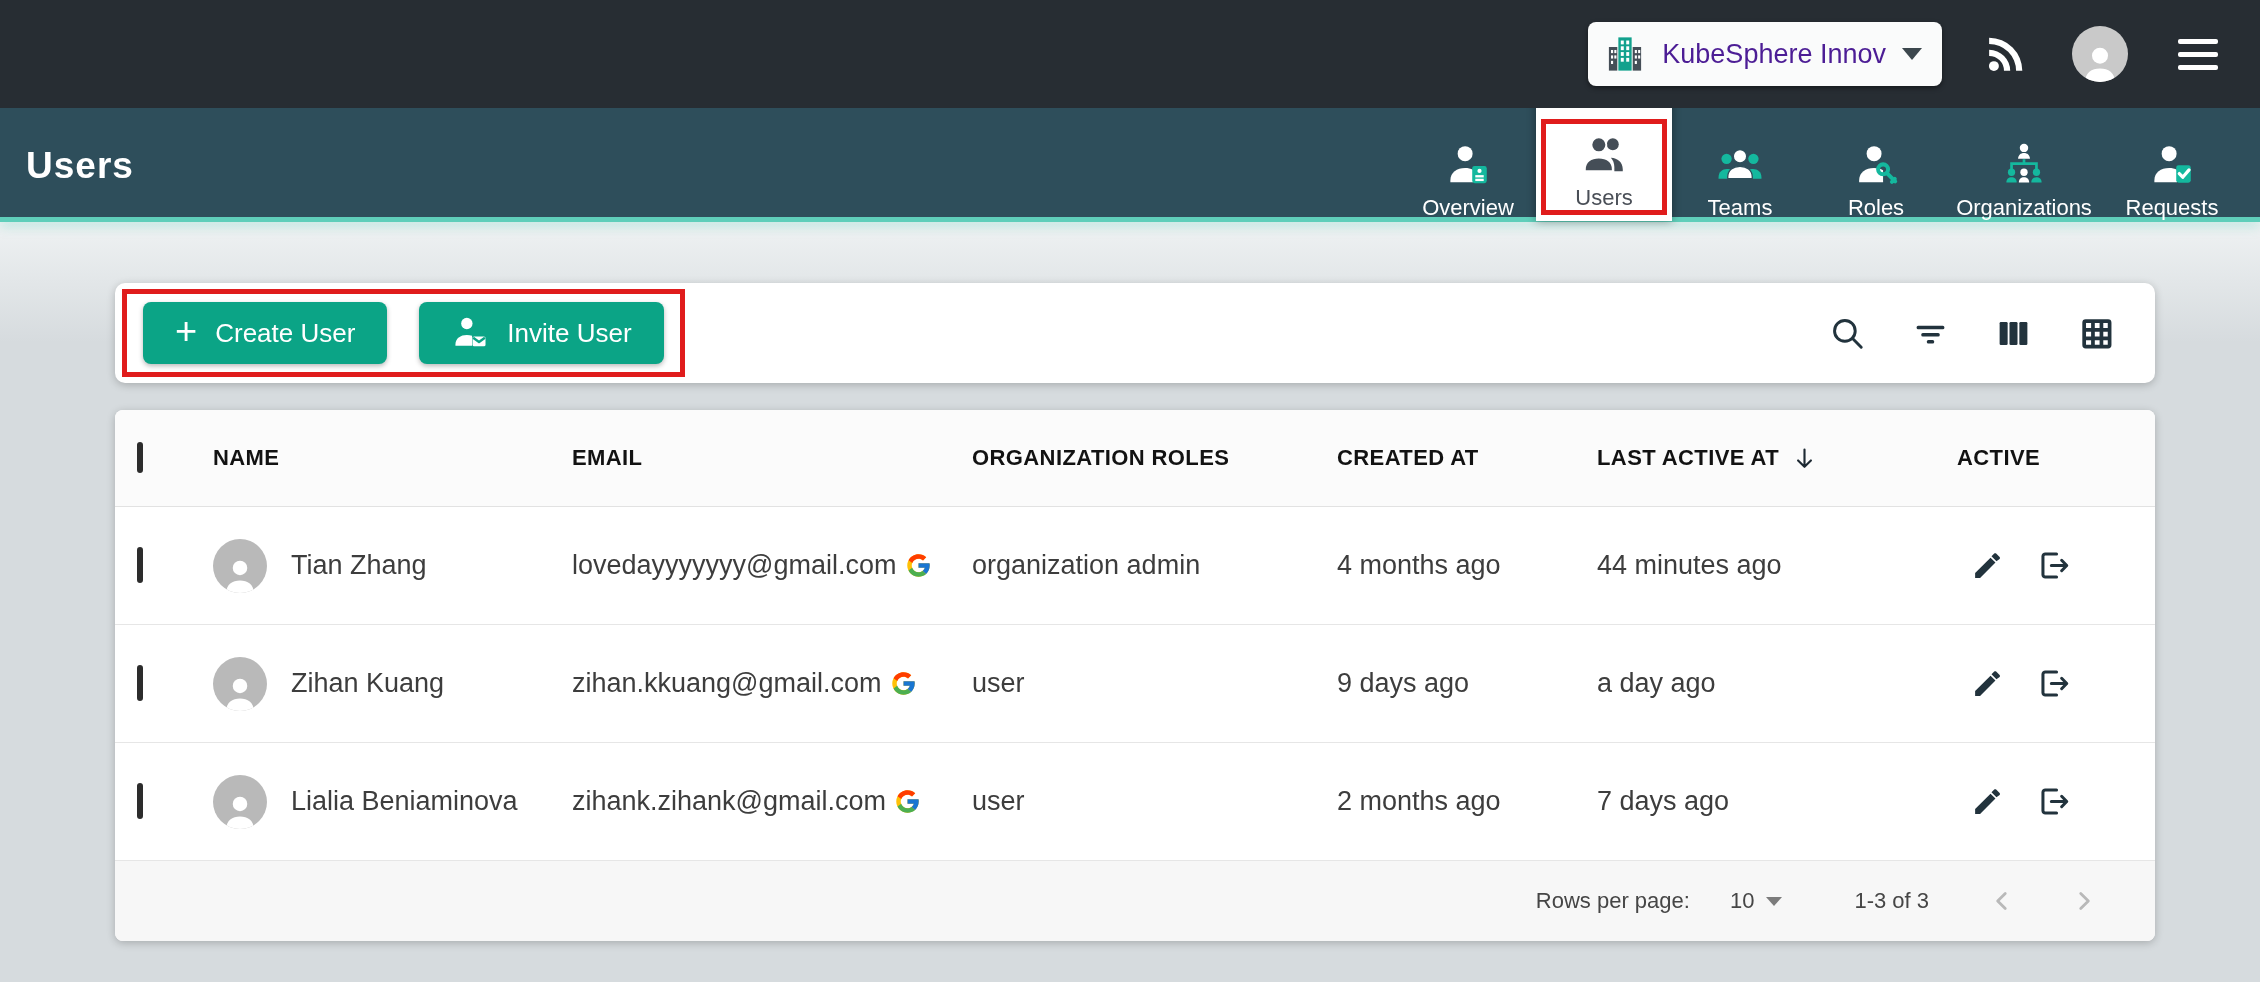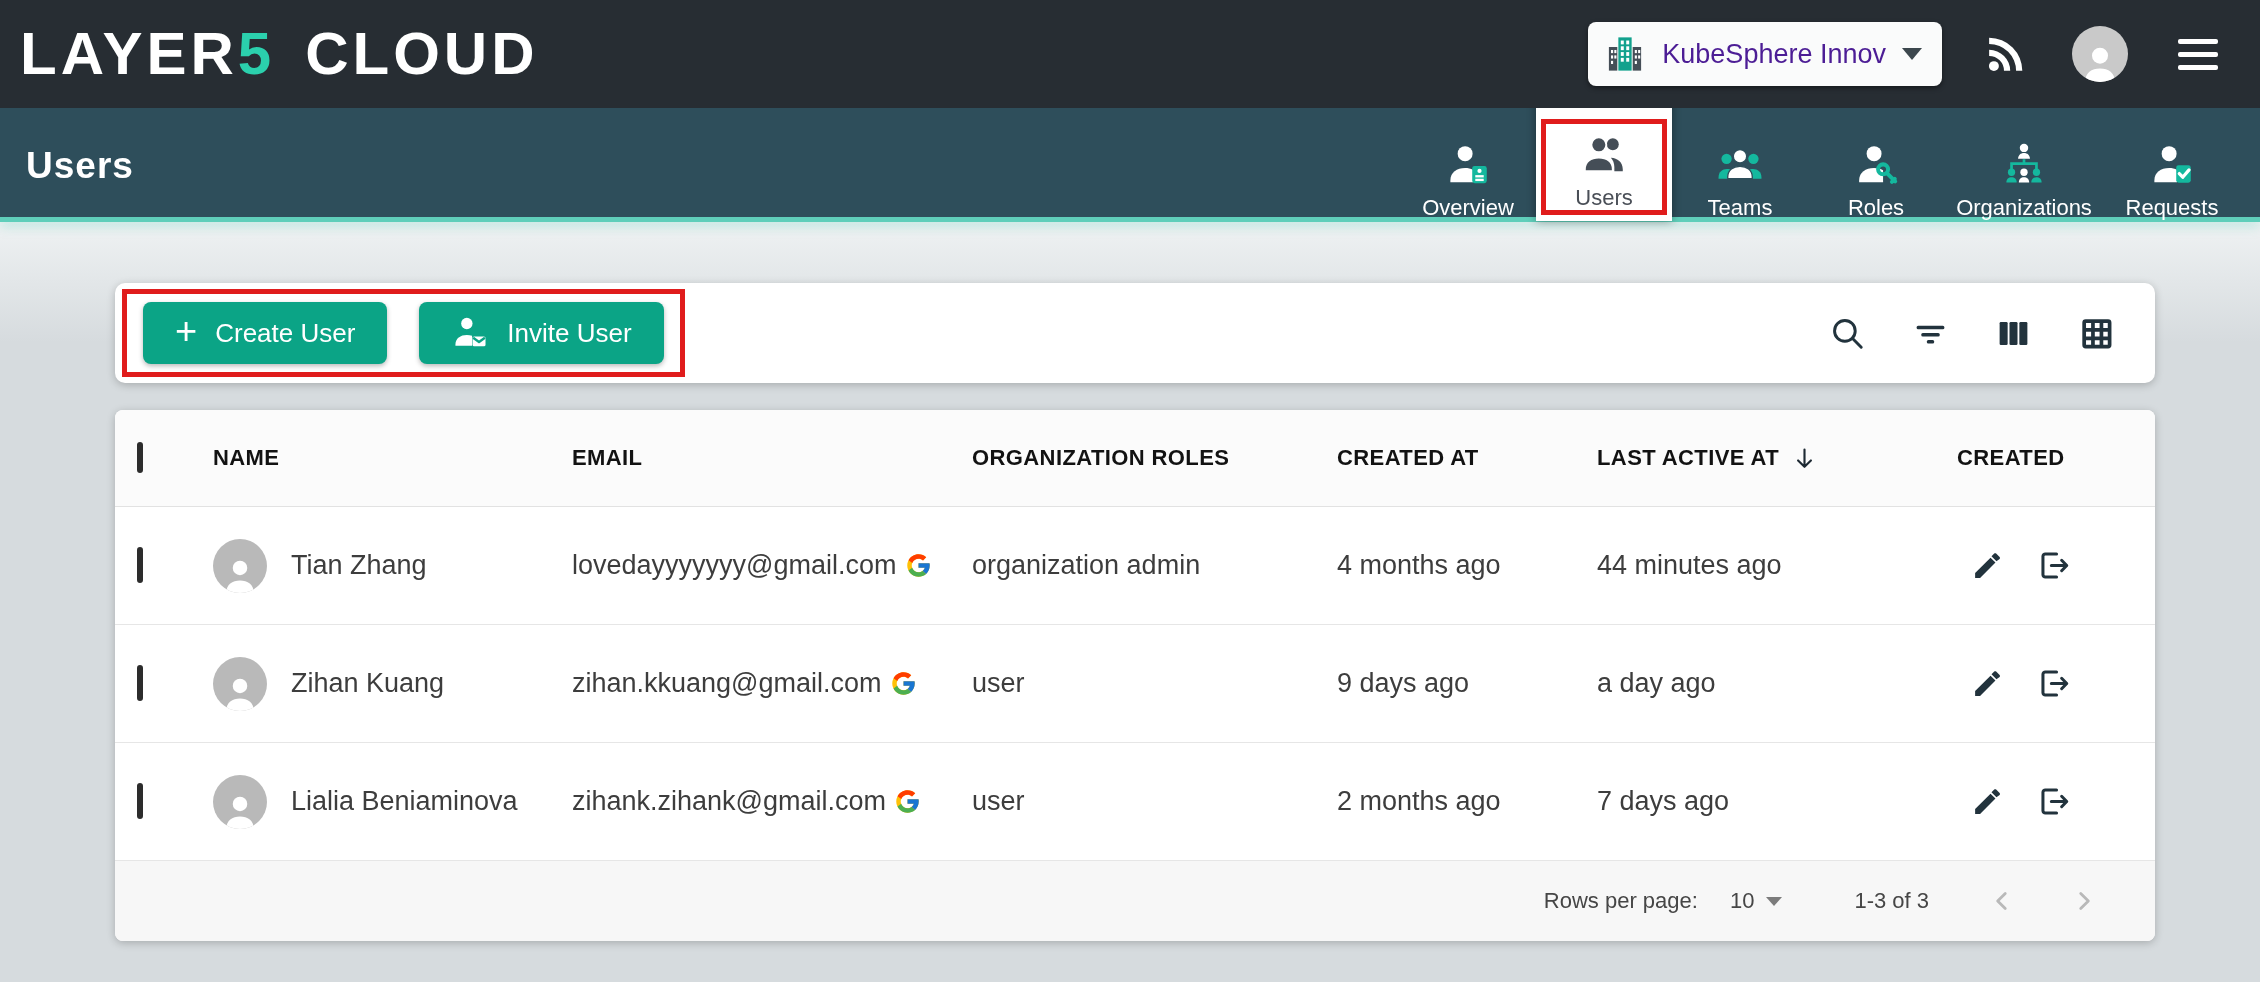--- a/index.html
+++ b/index.html
@@ -106,38 +106,33 @@
   .avatar-circle { width:54px; height:54px; border-radius:50%; background:#b9b9b9;
     overflow:hidden; display:flex; align-items:flex-end; justify-content:center; }
   .email-cell { display:flex; align-items:center; gap:8px; }
   .email-cell svg { width:27px; height:27px; }
   .actions-cell { display:flex; align-items:center; gap:34px; padding-left:14px; }
   .action-btn { background:none; border:none; cursor:pointer; color:#22333d; display:flex; }
   .action-btn svg { width:33px; height:33px; }
 
   .table-footer { height:80px; background:#f7f7f7; display:flex; align-items:center;
     justify-content:flex-end; font-size:22px; color:#464646; padding-right:58px; }
-  .rpp-label { margin-right:32px; }
+  .rpp-label { margin-right:40px; }
   .rpp-select { display:flex; align-items:center; gap:12px; cursor:pointer; margin-right:72px; }
   .caret-down-sm { width:0; height:0; border-left:8px solid transparent;
     border-right:8px solid transparent; border-top:9px solid #7c7c7c; }
   .range-label { margin-right:60px; }
   .pager { display:flex; align-items:center; gap:56px; }
   .pager .chev { cursor:pointer; display:flex; }
   .pager svg { width:26px; height:26px; }
 </style>
 </head>
 <body>
 
 <header class="app-header">
-  <div class="logo">
-    <span>LAYER</span>
-      <span class="l5">5</span>
-      <span class="cloud">CLOUD</span>
-  </div>
 
   <div class="org-switcher">
     <span style="display:flex">
       <svg width="42" height="42" viewBox="0 0 24 24">
         <rect x="2.8" y="8" width="4.8" height="13.5" fill="#454e57"></rect>
         <rect x="16.4" y="8" width="4.8" height="13.5" fill="#454e57"></rect>
         <rect x="8.2" y="2.5" width="7.6" height="19" fill="#12a18d"></rect>
         <rect x="9.6" y="4.3" width="1.7" height="2.2" fill="#fff"></rect>
           <rect x="12.7" y="4.3" width="1.7" height="2.2" fill="#fff"></rect>
         <rect x="9.6" y="7.6" width="1.7" height="2.2" fill="#fff"></rect>
@@ -355,21 +350,21 @@
       <div>ORGANIZATION ROLES</div>
       <div>CREATED AT</div>
       <div class="hdr">
         <span>LAST ACTIVE AT</span>
         <span style="display:flex">
           <svg width="27" height="27" viewBox="0 0 24 24" fill="none" stroke="#1e2a33" stroke-width="1.9" stroke-linecap="round" stroke-linejoin="round">
             <path d="M12 4v15M6.3 13.7 12 19.4l5.7-5.7"></path>
           </svg>
         </span>
       </div>
-      <div>CREATED</div>
+      <div>ACTIVE</div>
     </div>
 
     <div>
       <div class="t-row t-body-row">
         <div class="cb-cell"><span class="checkbox"></span></div>
         <div class="name-cell">
           <span class="avatar-circle">
             <svg width="42" height="38" viewBox="0 0 24 22" fill="#fff">
               <circle cx="12" cy="7.5" r="4.2"></circle>
               <path d="M4 22c0-4.8 3.6-7.2 8-7.2s8 2.4 8 7.2z"></path>

